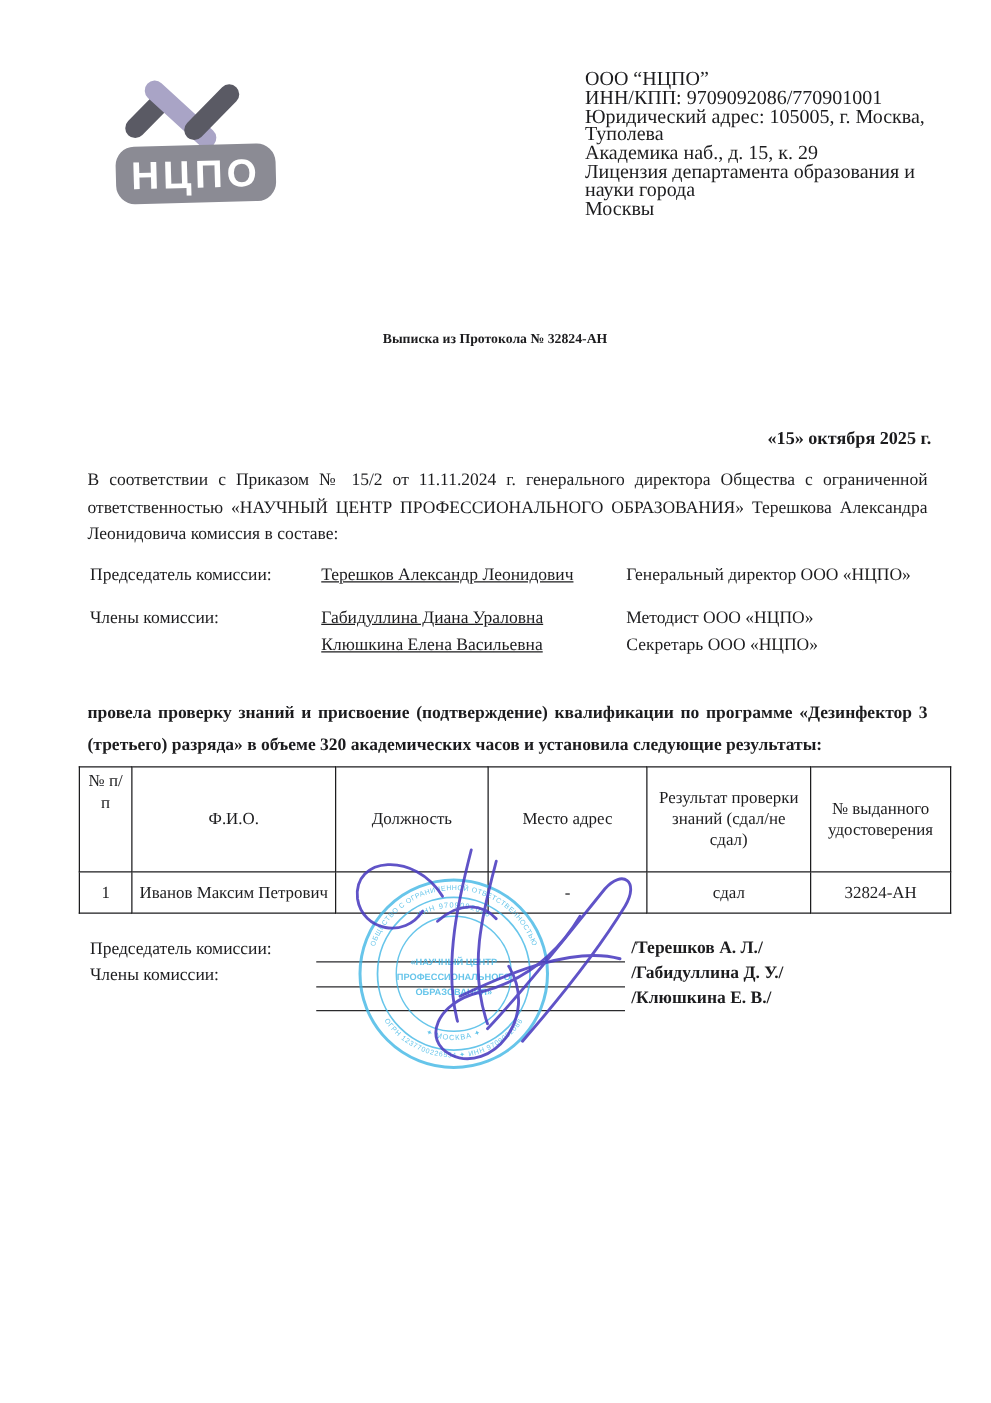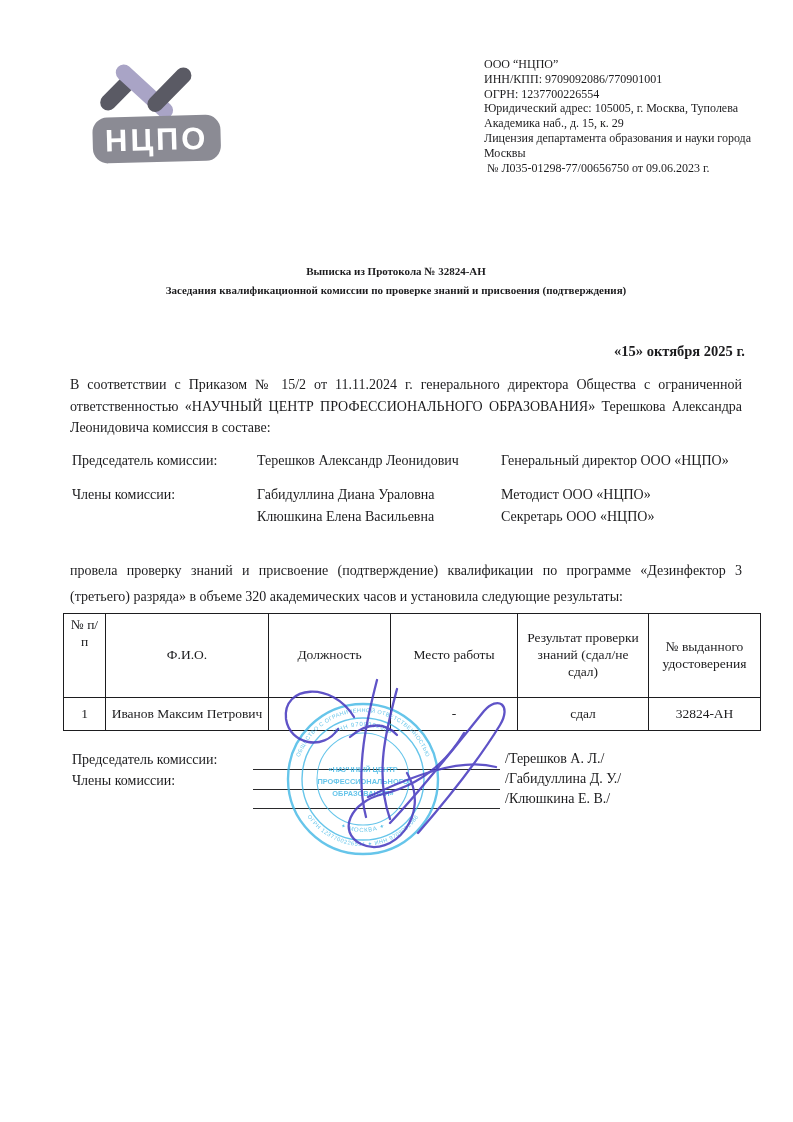--- a/index.html
+++ b/index.html
@@ -15,82 +15,79 @@
   .logo-bars i{position:absolute;display:block;width:16px;border-radius:9px;}
   .logo-bars .b1{left:2px;top:4px;height:48px;transform:rotate(46deg);background:#5a5a64;}
   .logo-bars .b2{left:27px;top:-7px;height:72px;transform:rotate(-46deg);background:#a9a4c6;}
   .logo-bars .b3{left:52px;top:0px;height:56px;transform:rotate(46deg);background:#5a5a64;}
   .logo-badge{
     position:absolute;left:2px;top:58px;width:128px;height:46px;border-radius:15px;
     background:#8b8b94;color:#ffffff;font-family:"Liberation Sans","DejaVu Sans",sans-serif;
     font-weight:bold;font-size:31px;letter-spacing:3px;text-align:center;line-height:47px;
   }
   
-  .company{position:absolute;left:484px;top:57px;width:288px;font-size:12px;line-height:14.8px;}
+  .company{position:absolute;left:468px;top:57px;width:288px;font-size:16px;line-height:14.8px;}
   .company div{white-space:pre-wrap;}
   
   .title{position:absolute;left:46px;top:262px;width:700px;text-align:center;font-weight:bold;font-size:11px;line-height:19px;}
   
   .date{position:absolute;left:400px;right:48px;top:343px;text-align:right;font-size:14.5px;font-weight:bold;}
   
   .intro{position:absolute;left:70px;top:374px;width:672px;margin:0;font-size:14px;line-height:21.5px;text-align:justify;}
-  .results{position:absolute;left:70px;top:558px;width:672px;margin:0;font-size:14px;line-height:26px;text-align:justify;}
+  .results{position:absolute;left:70px;top:558px;width:672px;margin:0;font-size:14px;line-height:26px;text-align:justify;font-weight:bold;}
   
   .crow{position:absolute;left:0;width:793px;height:18px;font-size:14px;}
   .crow span{position:absolute;white-space:nowrap;}
   .crow .c1{left:72px;}
-  .crow .c2{left:257px;}
+  .crow .c2{left:257px;text-decoration:underline;}
   .crow .c3{left:501px;}
   
   table.res{
     position:absolute;left:63px;top:613px;width:697px;
     border-collapse:collapse;font-size:13.5px;table-layout:fixed;
   }
   table.res td,table.res th{
     border:1.5px solid #1d1d1f;text-align:center;vertical-align:middle;
     font-weight:normal;padding:2px 4px;line-height:1.25;
   }
   table.res .hrow{height:84px;font-family:Liberation Serif, serif;}
   table.res .drow{height:33px;}
   table.res .numcell{vertical-align:top;padding-top:3px;}
   
   .sig-label{position:absolute;left:72px;font-size:14px;white-space:nowrap;}
   .sig-line{position:absolute;left:253px;width:247px;height:0;border-bottom:1.4px solid #2a2a2c;}
-  .sig-name{position:absolute;left:505px;font-size:14px;white-space:nowrap;}
+  .sig-name{position:absolute;left:505px;font-size:14px;white-space:nowrap;font-weight:bold;}
   
   .ink{position:absolute;left:240px;top:645px;width:440px;height:235px;pointer-events:none;}
 </style>
 </head>
 <body>
 
 <div class="page">
 
   <div class="logo">
     <div class="logo-bars">
       <i class="b1"></i>
       <i class="b2"></i>
       <i class="b3"></i>
     </div>
     <div class="logo-badge">НЦПО</div>
   </div>
 
   <div class="company">
     <div>ООО “НЦПО”</div>
     <div>ИНН/КПП: 9709092086/770901001</div>
-    <div>ОГРН: 1237700226554</div>
     <div>Юридический адрес: 105005, г. Москва, Туполева</div>
     <div>Академика наб., д. 15, к. 29</div>
     <div>Лицензия департамента образования и науки города</div>
     <div>Москвы</div>
-    <div> № Л035-01298-77/00656750 от 09.06.2023 г.</div>
   </div>
 
   <div class="title">
     <div>Выписка из Протокола № 32824-АН</div>
-    <div>Заседания квалификационной комиссии по проверке знаний и присвоения (подтверждения)</div>
   </div>
 
   <div class="date">«15» октября 2025 г.</div>
 
   <p class="intro">В соответствии с Приказом № 15/2 от 11.11.2024 г. генерального директора Общества с ограниченной ответственностью «НАУЧНЫЙ ЦЕНТР ПРОФЕССИОНАЛЬНОГО ОБРАЗОВАНИЯ» Терешкова Александра Леонидовича комиссия в составе:</p>
 
   <div class="crow" style="top:453px">
     <span class="c1">Председатель комиссии:</span>
     <span class="c2">Терешков Александр Леонидович</span>
     <span class="c3">Генеральный директор ООО «НЦПО»</span>
@@ -114,21 +111,21 @@
         <col style="width:122px">
       <col style="width:127px">
         <col style="width:131px">
         <col style="width:112px">
     </colgroup>
     <tbody>
         <tr class="hrow">
       <th class="numcell">№ п/п</th>
       <th>Ф.И.О.</th>
       <th>Должность</th>
-      <th>Место работы</th>
+      <th>Место адрес</th>
       <th>Результат проверки знаний (сдал/не сдал)</th>
       <th>№ выданного удостоверения</th>
     </tr>
     <tr class="drow">
       <td>1</td>
       <td>Иванов Максим Петрович</td>
       <td></td>
       <td>-</td>
       <td>сдал</td>
       <td>32824-АН</td>

